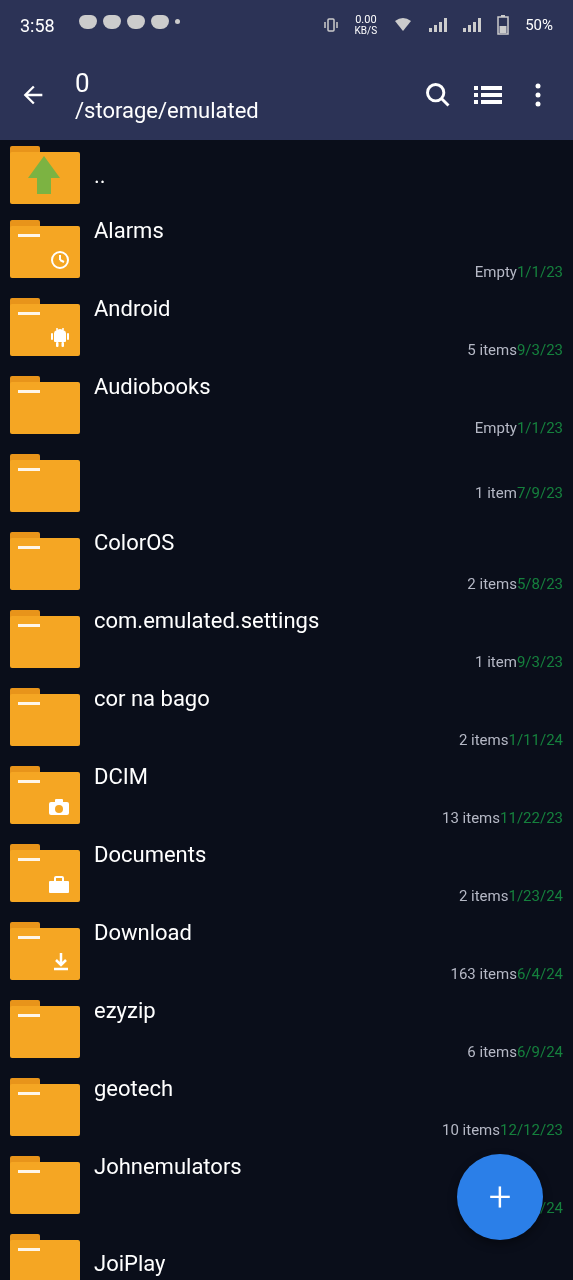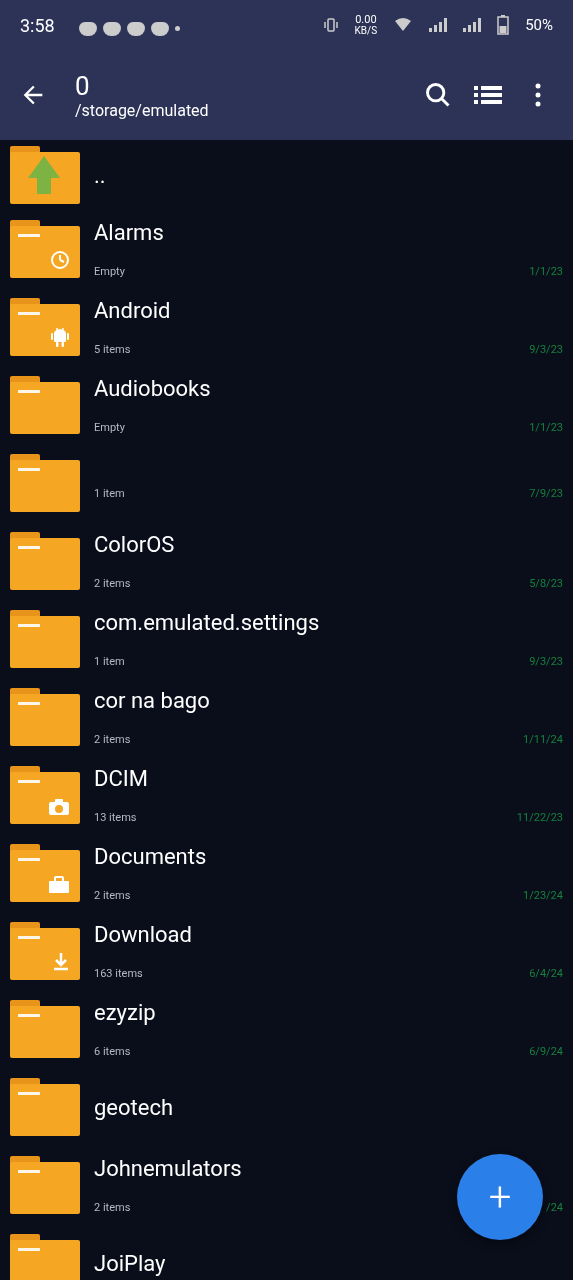--- a/index.html
+++ b/index.html
@@ -14,37 +14,37 @@
 }
 .status-bar {
   height: 50px;
   background: #2c3356;
   display: flex;
   align-items: center;
   justify-content: space-between;
   padding: 0 20px;
   font-size: 18px;
 }
-.status-left { display: flex; align-items: flex-end; gap: 24px; }
+.status-left { display: flex; align-items: flex-start; gap: 24px; }
 .status-right { display: flex; align-items: center; gap: 16px; font-size: 15px; }
 .status-icons { display: flex; gap: 6px; align-items: center; }
 .discord-icon { width: 18px; height: 14px; background: #ccc; border-radius: 6px 6px 8px 8px; position: relative; }
 .dot { width: 5px; height: 5px; background: #ccc; border-radius: 50%; }
 
 .app-bar {
   height: 90px;
   background: #2c3356;
   display: flex;
   align-items: center;
   padding: 0 10px;
 }
 .back-btn { width: 45px; height: 45px; display: flex; align-items: center; justify-content: center; }
 .title-area { flex: 1; margin-left: 20px; }
 .title-num { font-size: 26px; font-weight: 400; }
-.title-path { font-size: 16px; display: flex; align-items: center; gap: 5px; }
+.title-path { font-size: 22px; display: flex; align-items: center; gap: 5px; }
 .triangle-dd { width: 0; height: 0; border-left: 8px solid transparent; border-right: 8px solid transparent; border-top: 10px solid #fff; display: inline-block; }
 .action-btn { width: 50px; height: 50px; display: flex; align-items: center; justify-content: center; }
 
 .file-list { overflow-y: auto; height: calc(100% - 140px); }
 .file-row {
   display: flex;
   align-items: center;
   padding: 6px 10px;
   min-height: 78px;
 }
@@ -82,21 +82,21 @@
   opacity: 0.9;
 }
 .folder-badge {
   position: absolute;
   bottom: 8px;
   right: 10px;
   color: #fff;
 }
 .file-info { flex: 1; margin-left: 14px; display: flex; flex-direction: column; }
 .file-name { font-size: 22px; font-weight: 400; color: #fff; }
-.file-meta { display: flex; justify-content: space-between; font-size: 11px; color: #b5b8c5; margin-top: 20px; }
+.file-meta { display: flex; justify-content: flex-end; font-size: 15px; color: #b5b8c5; margin-top: 20px; }
 .file-date { color: #15803d; }
 
 .fab {
   position: absolute;
   bottom: 40px;
   right: 30px;
   width: 86px;
   height: 86px;
   background: #2b7fe8;
   border-radius: 50%;
@@ -423,20 +423,24 @@
         </div>
       </div>
       <div class="file-row">
         <div class="folder-icon">
           <div class="folder-tab"></div>
           <div class="folder-shape"></div>
           <div class="folder-line"></div>
         </div>
         <div class="file-info">
           <div class="file-name">geotech</div>
+          <div class="file-meta">
+            <span>10 items</span>
+            <span class="file-date">12/12/23</span>
+          </div>
         </div>
       </div>
       <div class="file-row">
         <div class="folder-icon">
           <div class="folder-tab"></div>
           <div class="folder-shape"></div>
           <div class="folder-line"></div>
         </div>
         <div class="file-info">
           <div class="file-name">Johnemulators</div>

